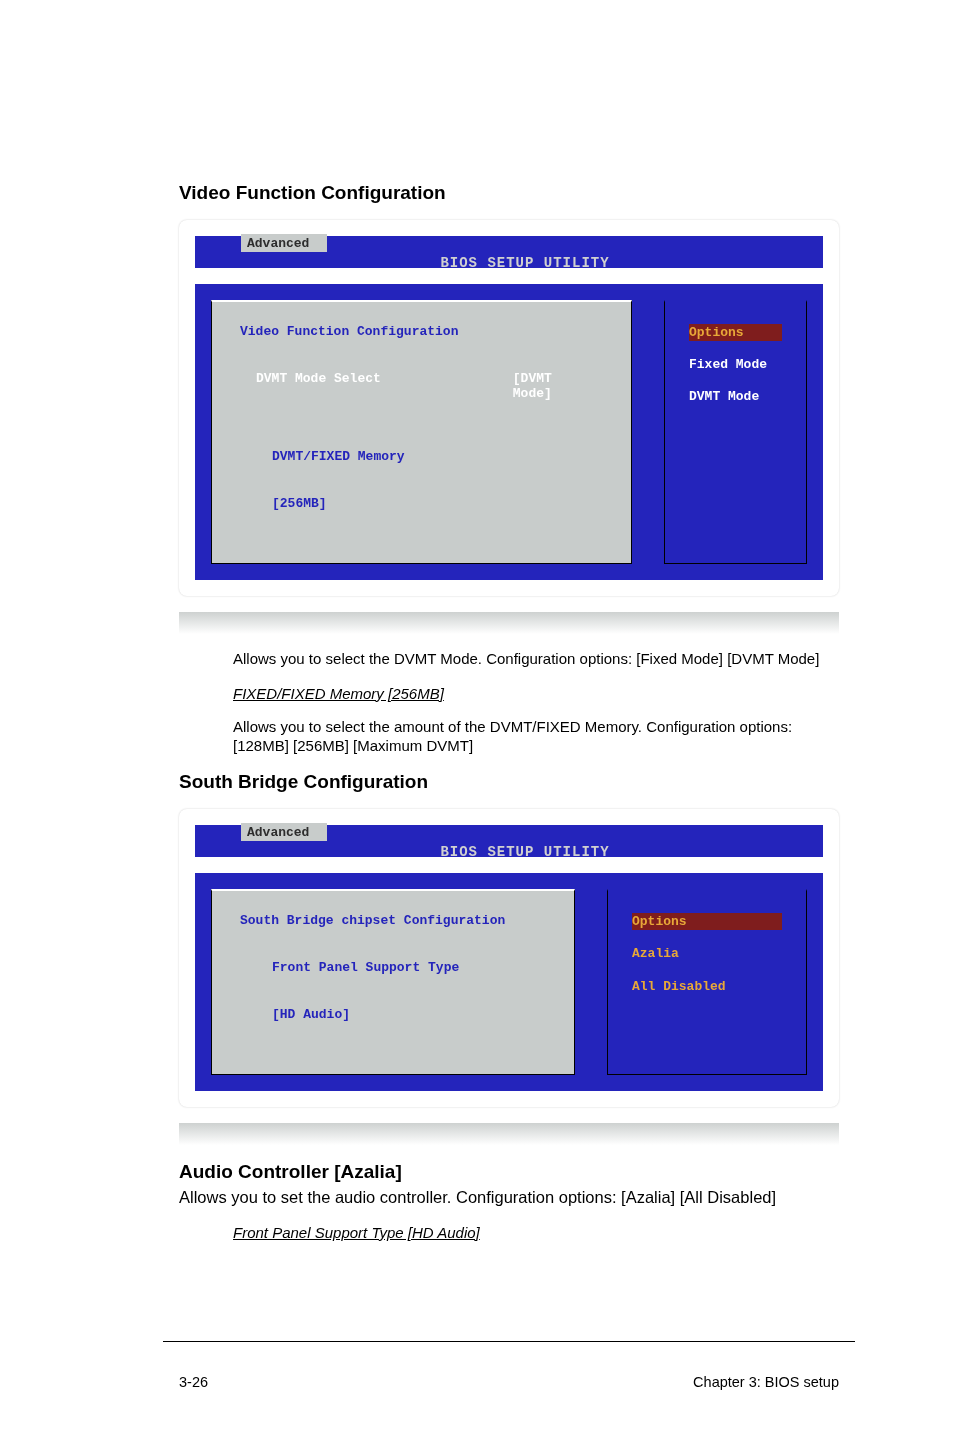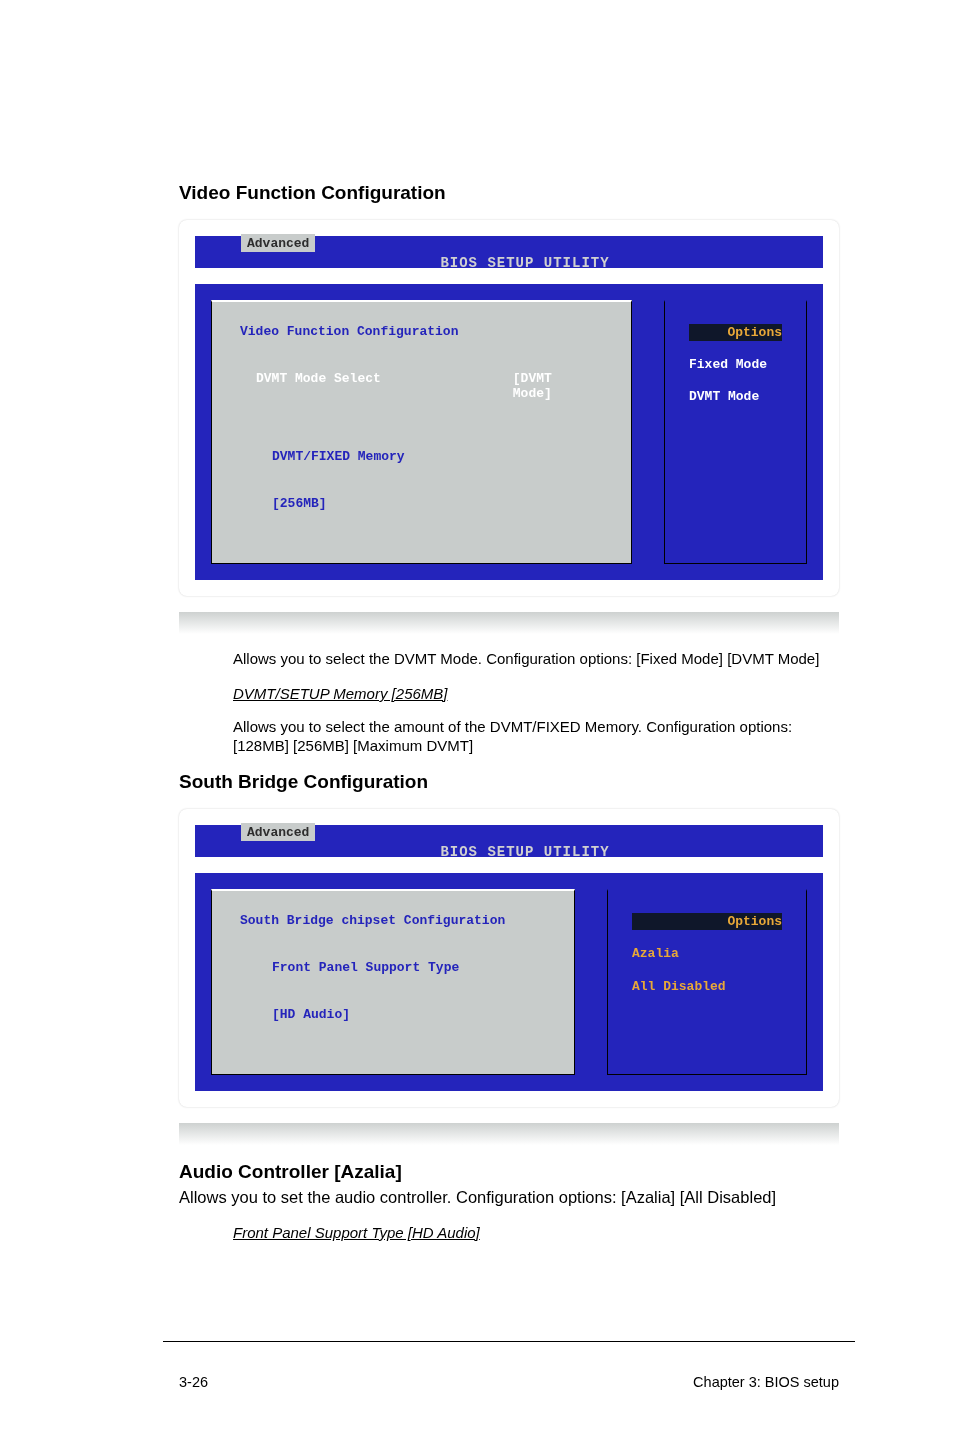--- a/index.html
+++ b/index.html
@@ -44,21 +44,21 @@
     top: 3px;
     transform: translateX(-50%);
     letter-spacing: 1px;
   }
   .bios-tab {
     background: #c8cccb;
     color: #2d2d2d;
     font-family: "Courier New", monospace;
     font-weight: bold;
     font-size: 13px;
-    padding: 2px 6px 1px 6px;
+    padding: 2px 18px 1px 6px;
     display: inline-block;
   }
   .bios-body {
     display: flex;
     background: #2424bb;
   }
   .bios-left {
     flex: 1;
     background: #c8cccb;
     border: 1px solid #000;
@@ -89,23 +89,23 @@
     width: 200px;
     background: #2424bb;
     border: 1px solid #000;
     border-top: 2px solid #2424bb;
     padding: 6px 8px;
     font-family: "Courier New", monospace;
     font-size: 13px;
     font-weight: bold;
   }
   .options-box {
-    background: #0f172a;
+    background: #7f1d1d;
     color: #e8a838;
-    text-align: right;
+    text-align: left;
     padding: 1px 0;
     margin-bottom: 6px;
     font-weight: bold;
   }
   .help-line { color: #fff; line-height: 1.25; }
   .help-line.link { color: #e8a838; }
   .bios-bottom-fade {
     height: 22px;
     background: linear-gradient(to bottom, rgba(200,204,203,0.9), rgba(255,255,255,0));
   }
@@ -177,21 +177,21 @@
         <div class="help-line">DVMT Mode</div>
       </div>
     </div>
   </div>
   <div class="bios-bottom-fade"></div>
 
   <div class="desc-block">
     <p>Allows you to select the DVMT Mode. Configuration options: [Fixed Mode] [DVMT Mode]</p>
   </div>
   <div class="desc-block">
-    <div class="item-title">DVMT/SETUP Memory [256MB]</div>
+    <div class="item-title">FIXED/FIXED Memory [256MB]</div>
     <p>Allows you to select the amount of the DVMT/FIXED Memory. Configuration options: [128MB] [256MB] [Maximum DVMT]</p>
   </div>
 
   <h2 class="section-title">South Bridge Configuration</h2>
 
   <div class="bios-box">
     <div class="bios-header">
       <span class="bios-header-title">BIOS SETUP UTILITY</span>
       <span class="bios-tab">Advanced</span>
     </div>

